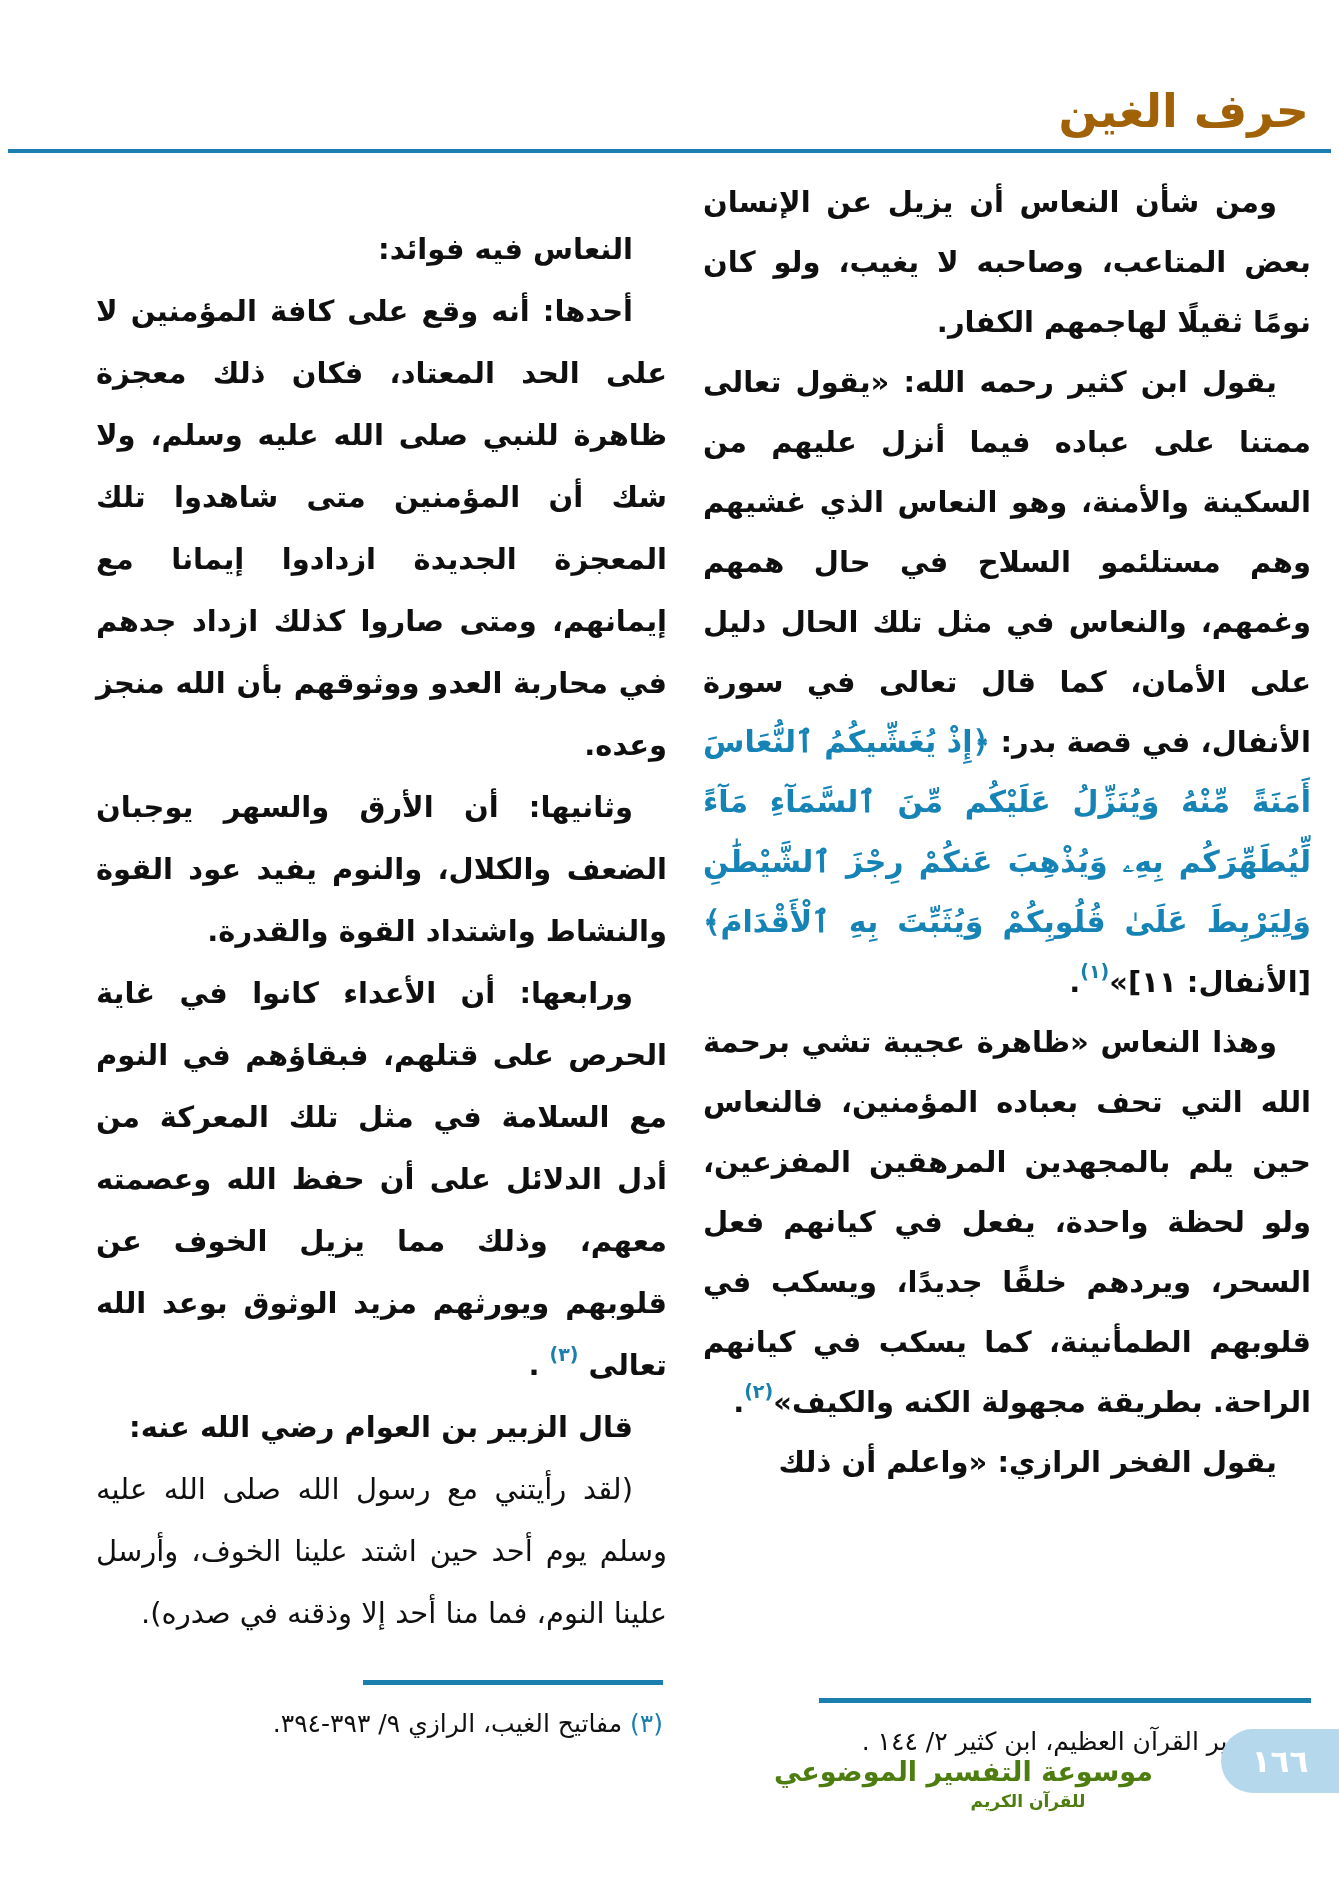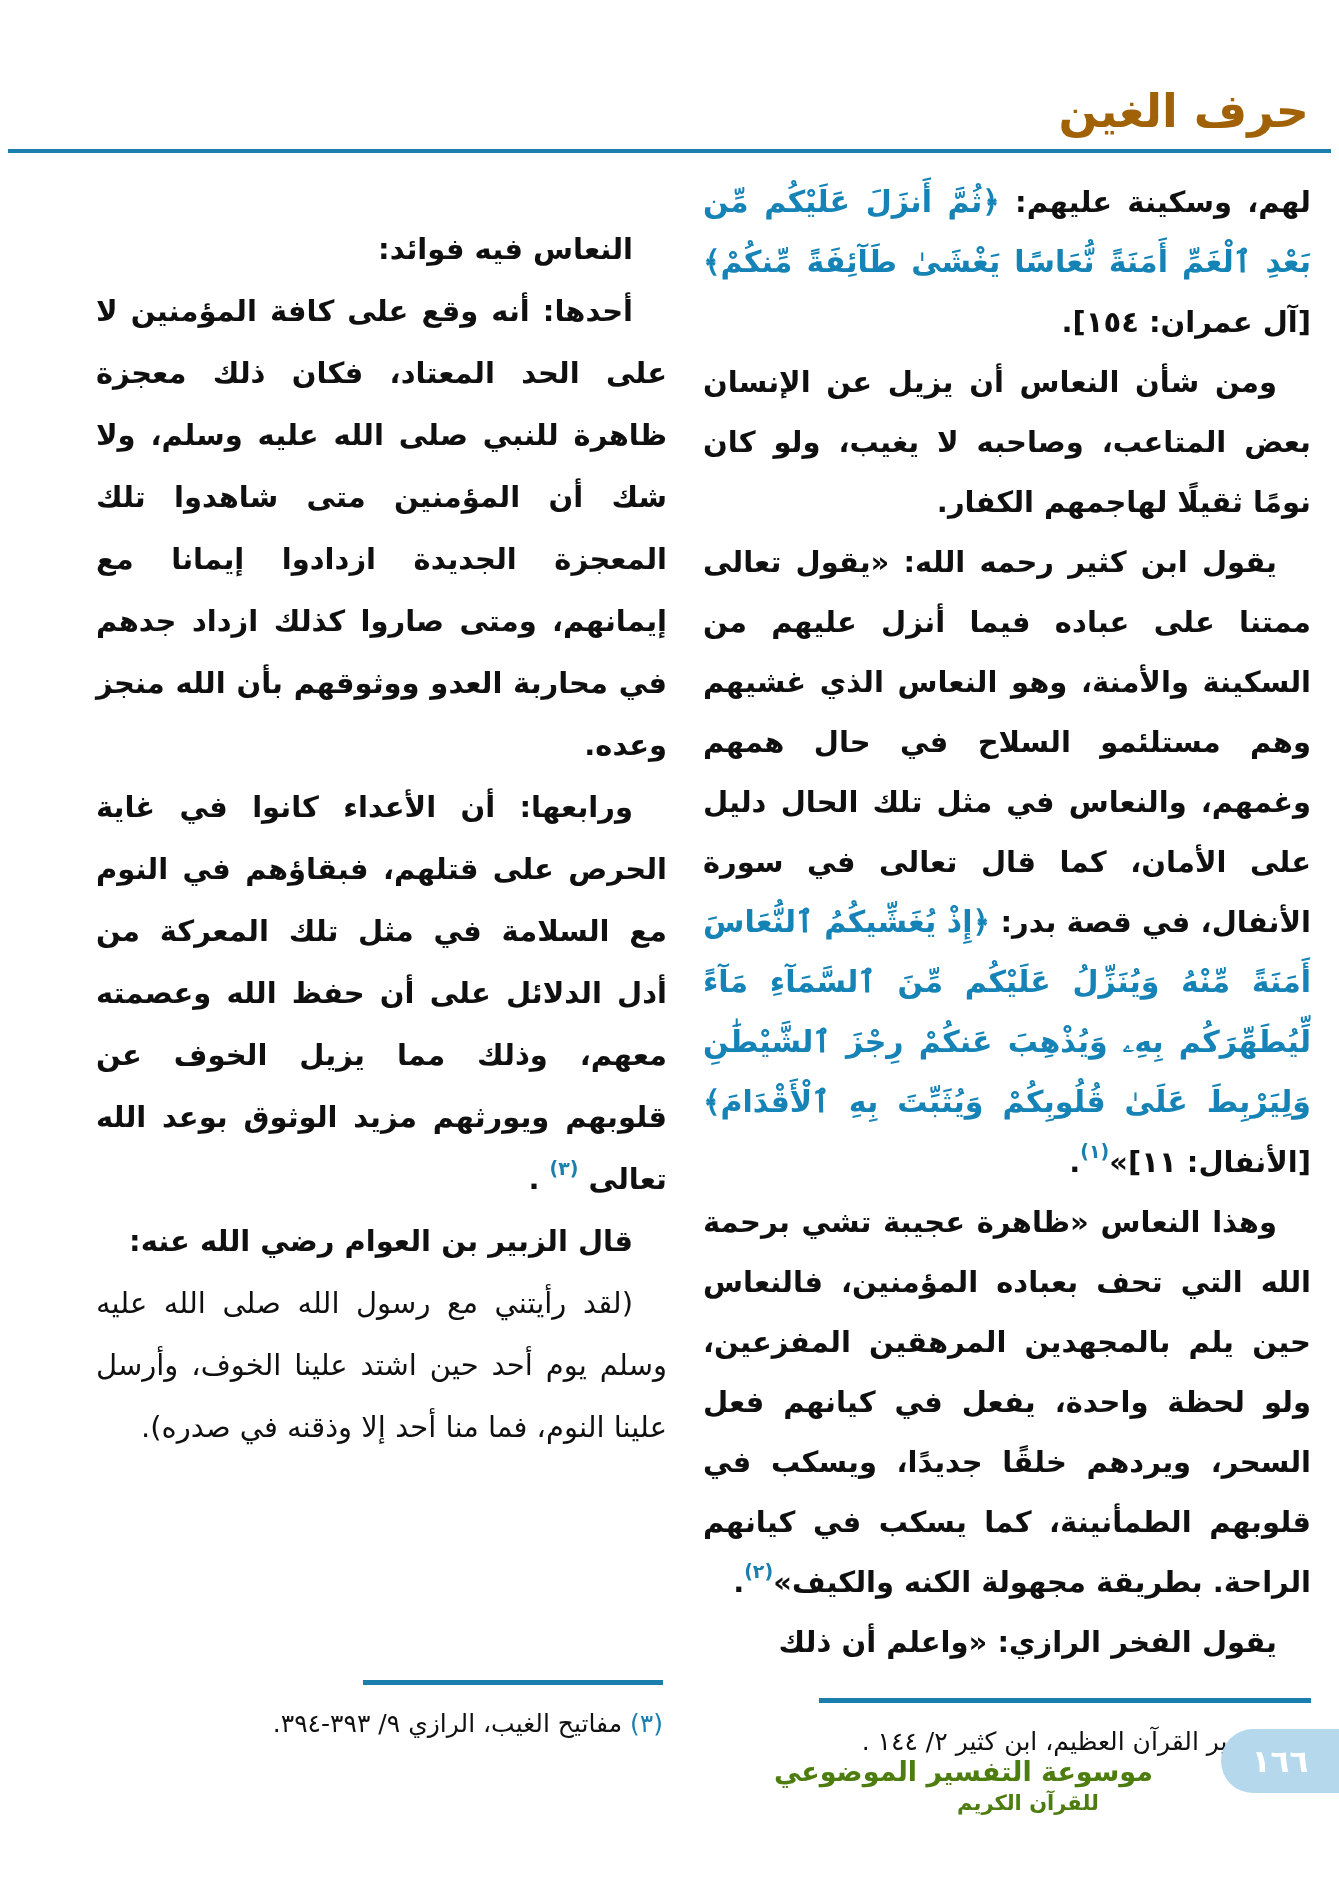--- a/index.html
+++ b/index.html
@@ -102,41 +102,41 @@
   }
 
   .logo {
     position: absolute;
     top: 1756px; right: 186px;
     width: 250px;
     text-align: center;
     color: #4d7c0f;
   }
   .logo-l1 { font-size: 27px; font-weight: 700; white-space: nowrap; }
-  .logo-l2 { font-size: 21px; font-weight: 700; margin-top: 4px; }
+  .logo-l2 { font-size: 17px; font-weight: 700; margin-top: 4px; }
 </style>
 </head>
 <body>
 
 <div class="header-title">حرف الغين</div>
 <div class="header-rule"></div>
 
 <div class="columns">
 
   <div class="col col-right">
-    <p class="no-indent"><span>لهم، وسكينة عليهم: </span><span class="quran">﴿ثُمَّ أَنزَلَ عَلَيْكُم مِّن بَعْدِ ٱلْغَمِّ أَمَنَةً نُّعَاسًا يَغْشَىٰ طَآئِفَةً مِّنكُمْ﴾</span><span> [آل عمران: ١٥٤].</span></p>
     <p>ومن شأن النعاس أن يزيل عن الإنسان بعض المتاعب، وصاحبه لا يغيب، ولو كان نومًا ثقيلًا لهاجمهم الكفار.</p>
     <p><span>يقول ابن كثير رحمه الله: «يقول تعالى ممتنا على عباده فيما أنزل عليهم من السكينة والأمنة، وهو النعاس الذي غشيهم وهم مستلئمو السلاح في حال همهم وغمهم، والنعاس في مثل تلك الحال دليل على الأمان، كما قال تعالى في سورة الأنفال، في قصة بدر: </span><span class="quran">﴿إِذْ يُغَشِّيكُمُ ٱلنُّعَاسَ أَمَنَةً مِّنْهُ وَيُنَزِّلُ عَلَيْكُم مِّنَ ٱلسَّمَآءِ مَآءً لِّيُطَهِّرَكُم بِهِۦ وَيُذْهِبَ عَنكُمْ رِجْزَ ٱلشَّيْطَٰنِ وَلِيَرْبِطَ عَلَىٰ قُلُوبِكُمْ وَيُثَبِّتَ بِهِ ٱلْأَقْدَامَ﴾</span><span> [الأنفال: ١١]»</span><span class="fn-ref">(١)</span><span>.</span></p>
     <p><span>وهذا النعاس «ظاهرة عجيبة تشي برحمة الله التي تحف بعباده المؤمنين، فالنعاس حين يلم بالمجهدين المرهقين المفزعين، ولو لحظة واحدة، يفعل في كيانهم فعل السحر، ويردهم خلقًا جديدًا، ويسكب في قلوبهم الطمأنينة، كما يسكب في كيانهم الراحة. بطريقة مجهولة الكنه والكيف»</span><span class="fn-ref">(٢)</span><span>.</span></p>
     <p>يقول الفخر الرازي: «واعلم أن ذلك</p>
   </div>
 
   <div class="col col-left">
     <p>النعاس فيه فوائد:</p>
     <p><span>أحدها:</span><span> أنه وقع على كافة المؤمنين لا على الحد المعتاد، فكان ذلك معجزة ظاهرة للنبي صلى الله عليه وسلم، ولا شك أن المؤمنين متى شاهدوا تلك المعجزة الجديدة ازدادوا إيمانا مع إيمانهم، ومتى صاروا كذلك ازداد جدهم في محاربة العدو ووثوقهم بأن الله منجز وعده.</span></p>
+    <p><span>وثانيها:</span><span> أن الأرق والسهر يوجبان الضعف والكلال، والنوم يفيد عود القوة والنشاط واشتداد القوة والقدرة.</span></p>
     <p><span>ورابعها:</span><span> أن الأعداء كانوا في غاية الحرص على قتلهم، فبقاؤهم في النوم مع السلامة في مثل تلك المعركة من أدل الدلائل على أن حفظ الله وعصمته معهم، وذلك مما يزيل الخوف عن قلوبهم ويورثهم مزيد الوثوق بوعد الله تعالى </span><span class="fn-ref">(٣)</span><span> .</span></p>
     <p>قال الزبير بن العوام رضي الله عنه:</p>
     <p class="light">(لقد رأيتني مع رسول الله صلى الله عليه وسلم يوم أحد حين اشتد علينا الخوف، وأرسل علينا النوم، فما منا أحد إلا وذقنه في صدره).</p>
   </div>
 
 </div>
 
 <div class="footnotes-right">
   <div class="fn-sep"></div>
   <div class="fn-line"><span class="fn-marker">(١)</span> <span>تفسير القرآن العظيم، ابن كثير ٢/ ١٤٤ .</span></div>

